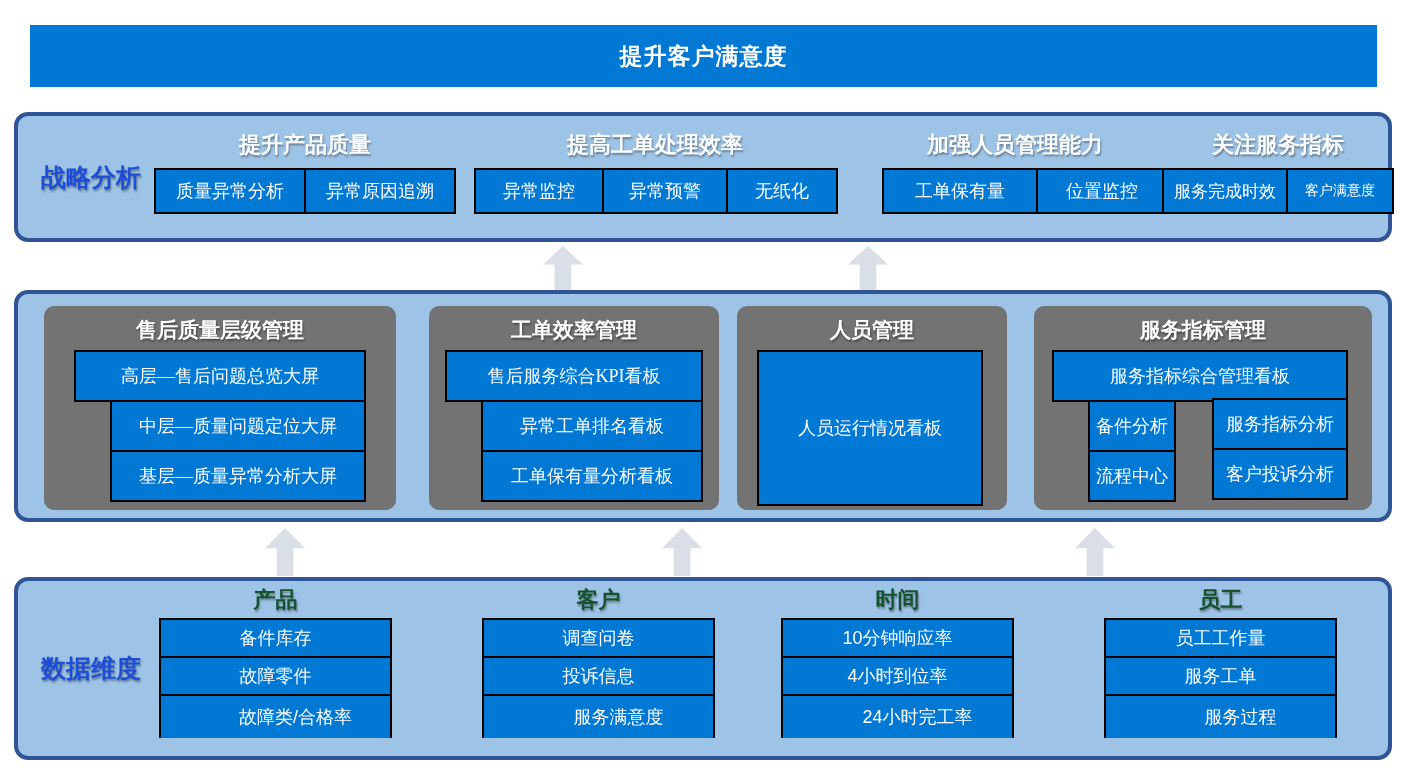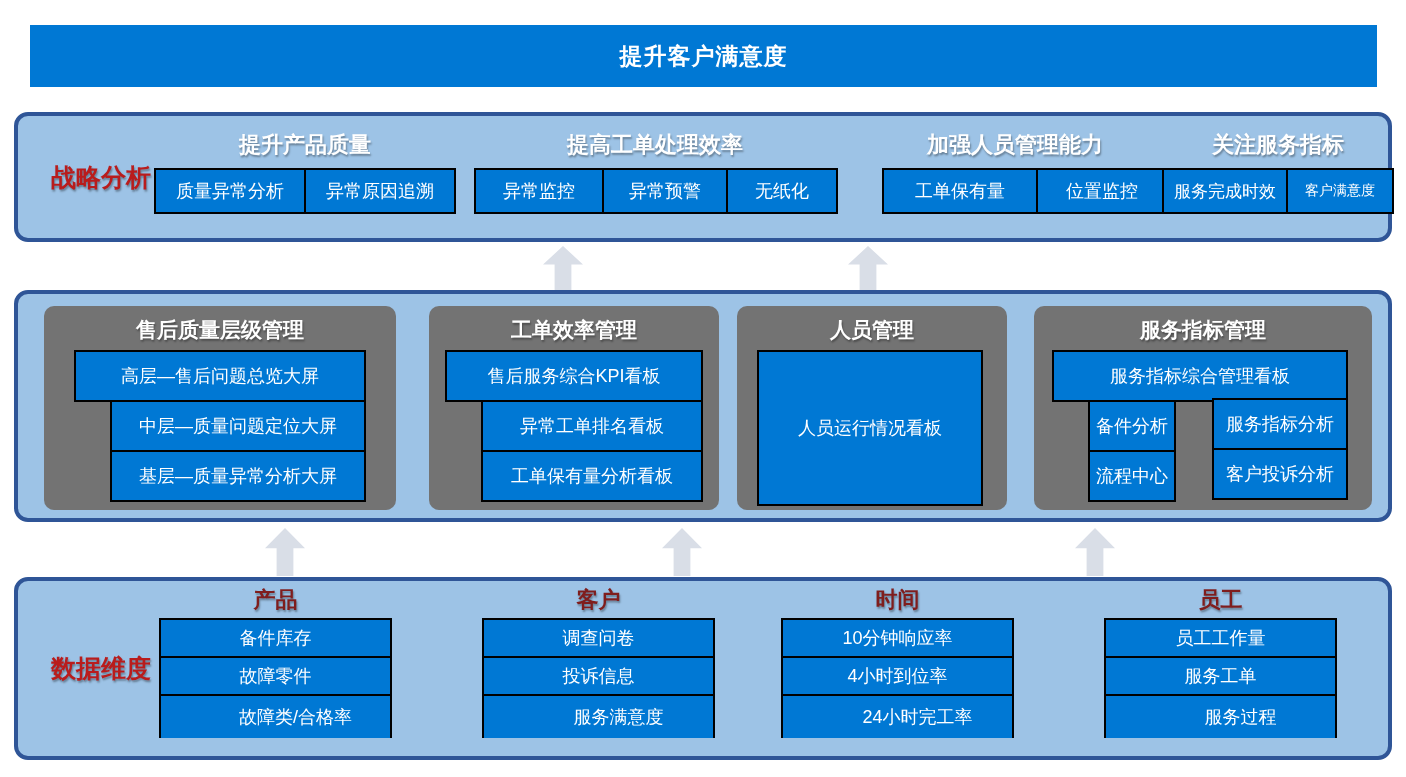--- a/index.html
+++ b/index.html
@@ -25,23 +25,23 @@
     position: absolute; left: 14px; width: 1378px;
     background: #9dc3e6;
     border: 4px solid #2f5597;
     border-radius: 14px;
   }
   .sec-strategy { top: 112px; height: 130px; }
   .sec-manage   { top: 290px; height: 232px; }
   .sec-data     { top: 577px; height: 183px; }
 
   .side-label {
-    position: absolute; left: 18px; top: 0; width: 130px; height: 100%;
+    position: absolute; left: 8px; top: 0; width: 130px; height: 100%;
     display: flex; align-items: center; justify-content: center;
-    color: #b91c1c; font-size: 25px; font-weight: bold;
+    color: #1d4ed8; font-size: 25px; font-weight: bold;
     text-shadow: 1px 2px 2px rgba(0,0,0,0.35);
   }
 
   
   .cell {
     background: #0078d4; border: 2px solid #000000;
     color: #ffffff; font-size: 18px;
     display: flex; align-items: center; justify-content: center;
     text-align: center; white-space: nowrap;
   }
@@ -70,30 +70,30 @@
   .panel {
     position: absolute; top: 12px; height: 204px;
     background: #737373; border-radius: 10px;
   }
   .panel-title {
     position: absolute; top: 10px; left: 0; width: 100%;
     text-align: center; color: #ffffff; font-size: 21px; font-weight: bold;
     text-shadow: 1px 2px 2px rgba(0,0,0,0.35);
   }
   .panel .rows { position: absolute; top: 44px; }
-  .panel .rows .cell { height: 52px; }
+  .panel .rows .cell { height: 52px; font-family: Liberation Serif, serif; }
   .panel .rows .cell + .cell, .panel .rows .grid-row { margin-top: -2px; margin-left: 36px; }
   .grid-row { display: flex; }
   .grid-row .cell + .cell { margin-left: -2px; }
 
   
   .dcol { position: absolute; top: 0; height: 100%; }
   .dcol-title {
     position: absolute; top: 4px; left: 0; width: 100%;
-    text-align: center; color: #7f1d1d; font-size: 22px; font-weight: bold;
+    text-align: center; color: #14532d; font-size: 22px; font-weight: bold;
     text-shadow: 1px 2px 2px rgba(0,0,0,0.35);
   }
   .dcol-cells { position: absolute; top: 37px; left: 0; width: 100%; }
   .dcol-cells .cell { height: 40px; }
   .dcol-cells .cell + .cell { margin-top: -2px; }
   .dcol-cells .cell.cut { height: 44px; border-bottom: none; padding-left: 40px; }
 </style>
 </head>
 <body>
 

